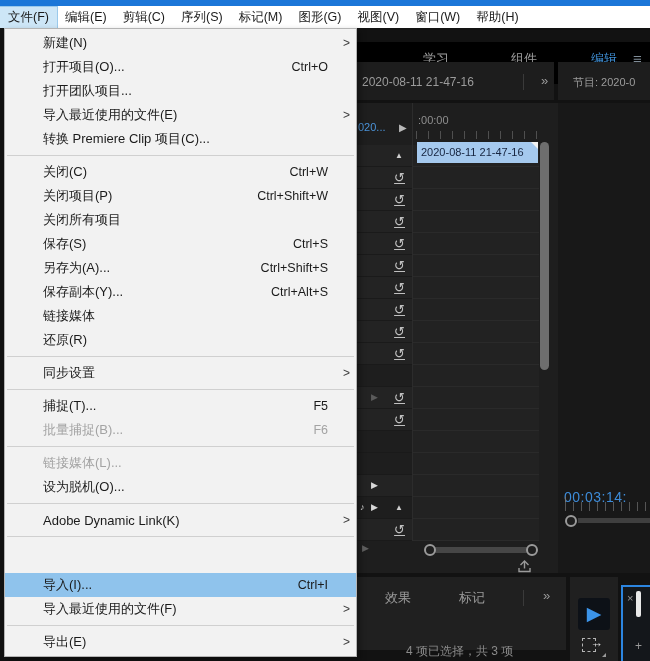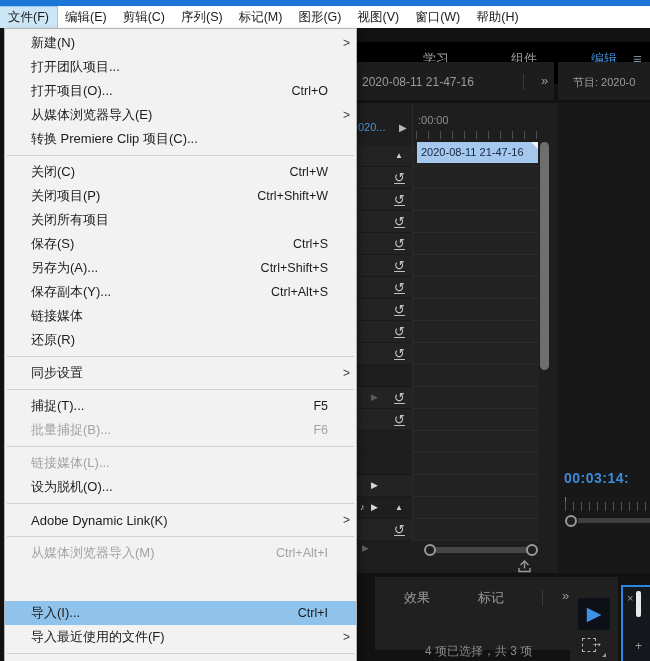--- a/index.html
+++ b/index.html
@@ -55,30 +55,30 @@
   .ic-play{left:15px;top:5px;font-size:9px;color:#d8d8d8;}
   .ic-playfaint{left:15px;top:5px;font-size:9px;color:#5a5a5a;}
   .ic-note{left:4px;top:5px;font-size:9px;color:#d8d8d8;}
   .hs-play{position:absolute;left:6px;top:440px;font-size:9px;color:#5f5f5f;}
   .ring{position:absolute;width:8px;height:8px;border:2px solid #9a9a9a;border-radius:50%;background:#1e1e1e;z-index:2;}
   .hbar{position:absolute;left:74px;top:444px;width:104px;height:6px;background:#464646;}
   .export-ic{position:absolute;left:161px;top:456px;}
 
   
   .program{left:558px;top:75px;width:92px;height:470px;background:#181818;}
-  .timecode{position:absolute;left:6px;top:367px;font-size:14px;font-weight:bold;
+  .timecode{position:absolute;left:6px;top:386px;font-size:14px;font-weight:normal;
             color:#3d8bd8;letter-spacing:.5px;white-space:nowrap;text-align:right;}
   .p-ticks{position:absolute;left:7px;top:399px;width:85px;height:9px;
     background:repeating-linear-gradient(to right,#555 0 1px,transparent 1px 8px);}
   .p-firsttick{position:absolute;left:7px;top:394px;width:1px;height:14px;background:#777;}
   .p-ring{left:7px;top:412px;}
   .p-bar{position:absolute;left:20px;top:415px;width:72px;height:5px;background:#3f3f3f;}
 
   
-  .bottoml{left:356px;top:549px;width:210px;height:73px;background:#202020;margin-left:19px;}
+  .bottoml{left:356px;top:549px;width:210px;height:73px;background:#202020;}
   .bottoml .tab{position:absolute;top:12px;font-size:13px;color:#9b9b9b;}
   .bottoml .hdr-div{left:167px;top:13px;}
   .bottoml .overflow{left:187px;top:11px;}
   .status{position:absolute;left:50px;top:66px;font-size:12px;color:#8a8a8a;white-space:nowrap;}
   .tools{left:570px;top:549px;width:48px;height:84px;background:#202020;}
   .toolbox{position:absolute;left:8px;top:21px;width:32px;height:32px;background:#0d1117;border-radius:3px;
            display:flex;align-items:center;justify-content:center;}
   .sel-arrow{color:#3b93e8;font-size:19px;transform:translateY(-1px);}
   .tsf{position:absolute;left:12px;top:58px;width:26px;height:22px;}
   .tsf .box{position:absolute;left:0;top:3px;width:12px;height:12px;border:1px dashed #b5b5b5;}
@@ -87,21 +87,21 @@
       border-right:4px solid #9a9a9a;border-top:4px solid transparent;}
   .focusp{left:621px;top:557px;width:29px;height:76px;background:#14171b;
           border-left:2px solid #2c85e0;border-top:2px solid #2c85e0;}
   .focusp .x{position:absolute;left:4px;top:5px;color:#999;font-size:11px;}
   .focusp .bar{position:absolute;left:13px;top:4px;width:5px;height:26px;background:#e9e9e9;border-radius:2px;}
   .focusp .plus{position:absolute;left:12px;top:52px;color:#999;font-size:12px;}
 
   
   .menu-panel{position:absolute;left:4px;top:28px;width:353px;z-index:10;background:#f2f2f2;
       border:1px solid #b4b4b4;box-shadow:3px 3px 6px rgba(0,0,0,.35);padding:2px 0;box-sizing:border-box;}
-  .mrow{height:24px;display:flex;align-items:center;padding:0 6px 0 26px;font-size:13px;color:#1b1b1b;cursor:default;}
+  .mrow{height:24px;display:flex;align-items:center;padding:0 6px 0 38px;font-size:13px;color:#1b1b1b;cursor:default;}
   .mrow .mlabel{white-space:nowrap;}
   .mrow .mshortcut{margin-left:auto;padding-right:8px;font-size:12.5px;}
   .mrow .marrow{width:14px;text-align:right;font-size:12px;color:#3c3c3c;}
   .mrow.disabled{color:#a3a3a3;}
   .mrow.highlight{background:#8fc3ec;margin-top:36px;}
   .msep{height:1px;background:#d0d0d0;margin:4px 2px;}
 </style>
 </head>
 <body>
 
@@ -253,31 +253,31 @@
 
   </div>
 
   <div class="menu-panel" id="file-menu">
       <div class="mrow">
         <span class="mlabel">新建(N)</span>
         <span class="mshortcut"></span>
         <span class="marrow">&gt;</span>
       </div>
       <div class="mrow">
-        <span class="mlabel">打开团队项目...</span>
-        <span class="mshortcut"></span>
-        <span class="marrow"></span>
-      </div>
-      <div class="mrow">
         <span class="mlabel">打开项目(O)...</span>
         <span class="mshortcut">Ctrl+O</span>
         <span class="marrow"></span>
       </div>
       <div class="mrow">
-        <span class="mlabel">从媒体浏览器导入(E)</span>
+        <span class="mlabel">打开团队项目...</span>
+        <span class="mshortcut"></span>
+        <span class="marrow"></span>
+      </div>
+      <div class="mrow">
+        <span class="mlabel">导入最近使用的文件(E)</span>
         <span class="mshortcut"></span>
         <span class="marrow">&gt;</span>
       </div>
       <div class="mrow">
         <span class="mlabel">转换 Premiere Clip 项目(C)...</span>
         <span class="mshortcut"></span>
         <span class="marrow"></span>
       </div>
       <div class="msep"></div>
       <div class="mrow">
@@ -348,25 +348,20 @@
         <span class="mshortcut"></span>
         <span class="marrow"></span>
       </div>
       <div class="msep"></div>
       <div class="mrow">
         <span class="mlabel">Adobe Dynamic Link(K)</span>
         <span class="mshortcut"></span>
         <span class="marrow">&gt;</span>
       </div>
       <div class="msep"></div>
-      <div class="mrow disabled">
-        <span class="mlabel">从媒体浏览器导入(M)</span>
-        <span class="mshortcut">Ctrl+Alt+I</span>
-        <span class="marrow"></span>
-      </div>
       <div class="mrow highlight">
         <span class="mlabel">导入(I)...</span>
         <span class="mshortcut">Ctrl+I</span>
         <span class="marrow"></span>
       </div>
       <div class="mrow">
         <span class="mlabel">导入最近使用的文件(F)</span>
         <span class="mshortcut"></span>
         <span class="marrow">&gt;</span>
       </div>

